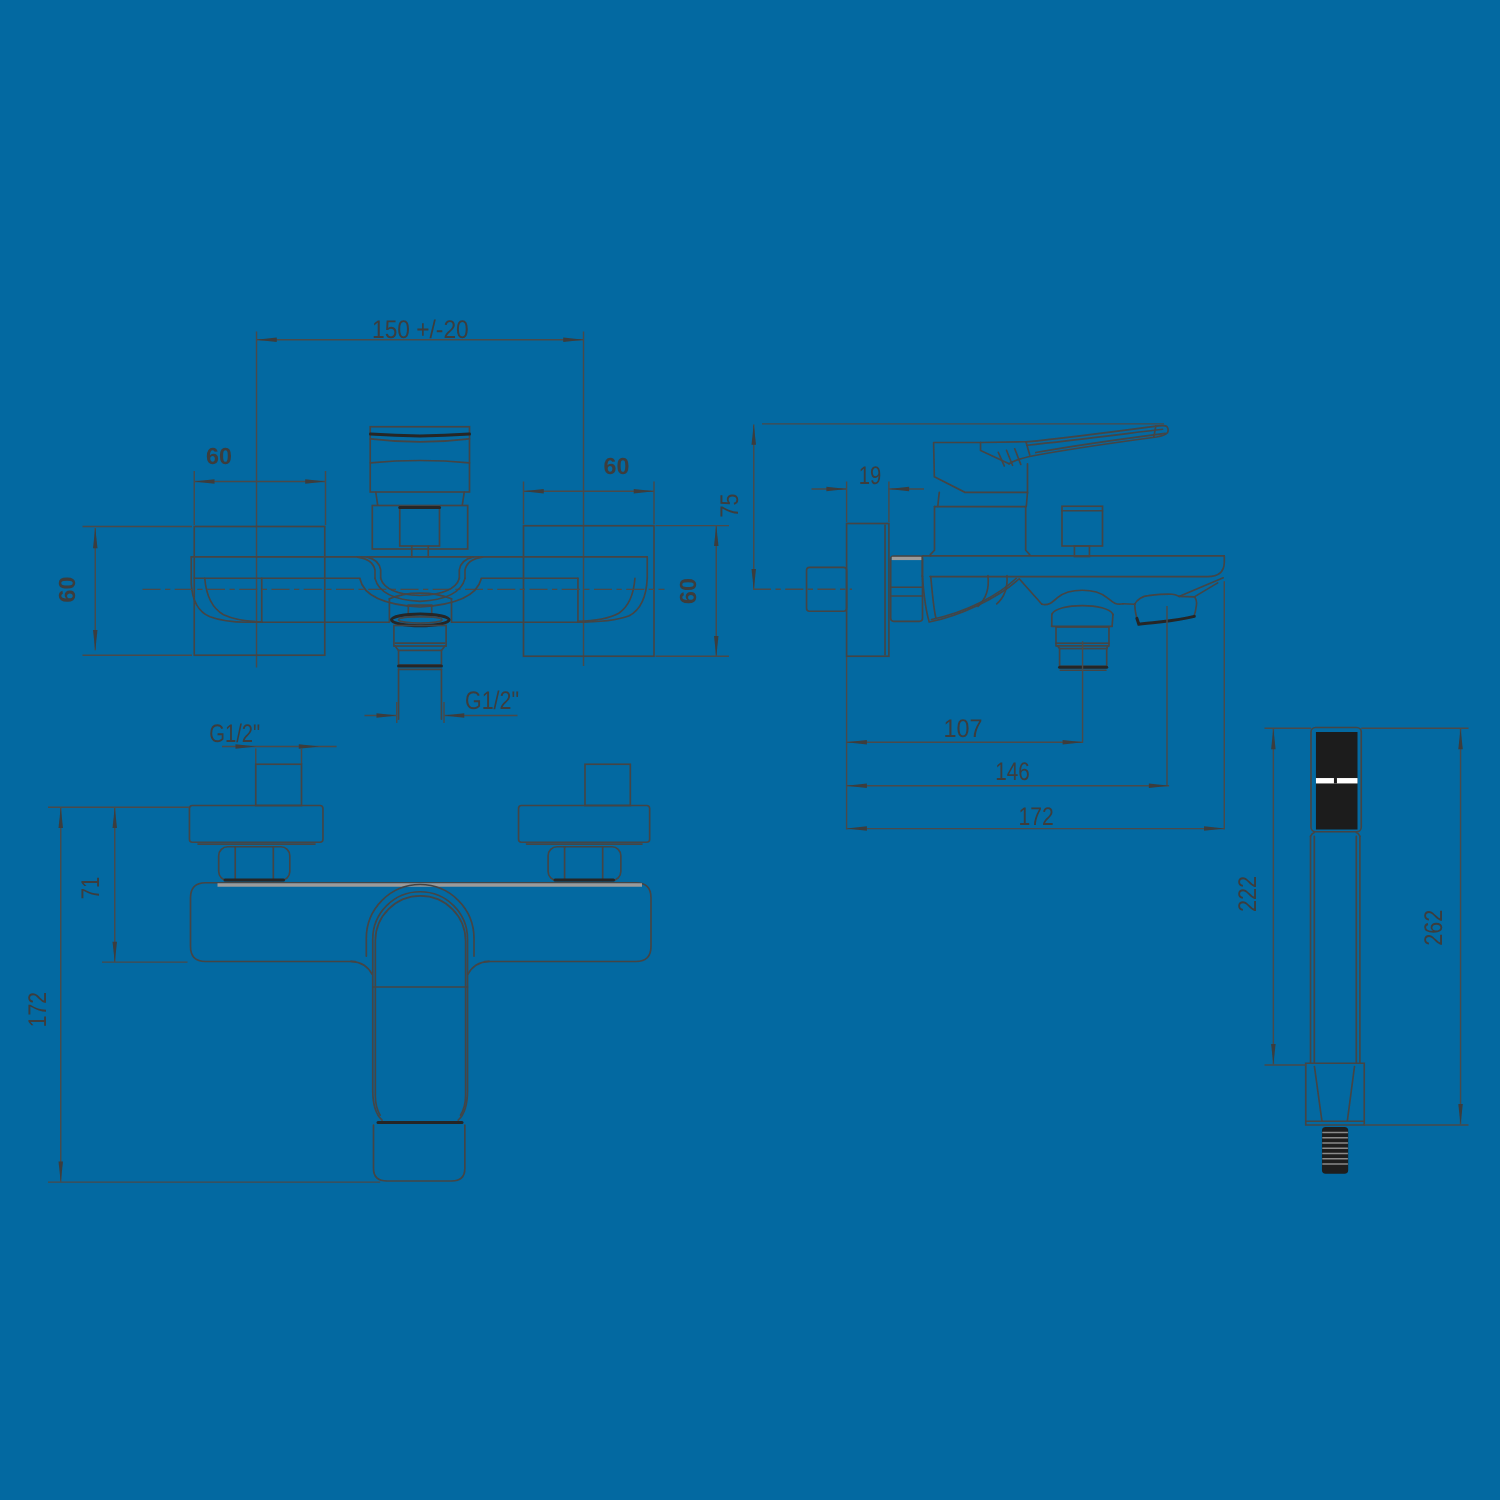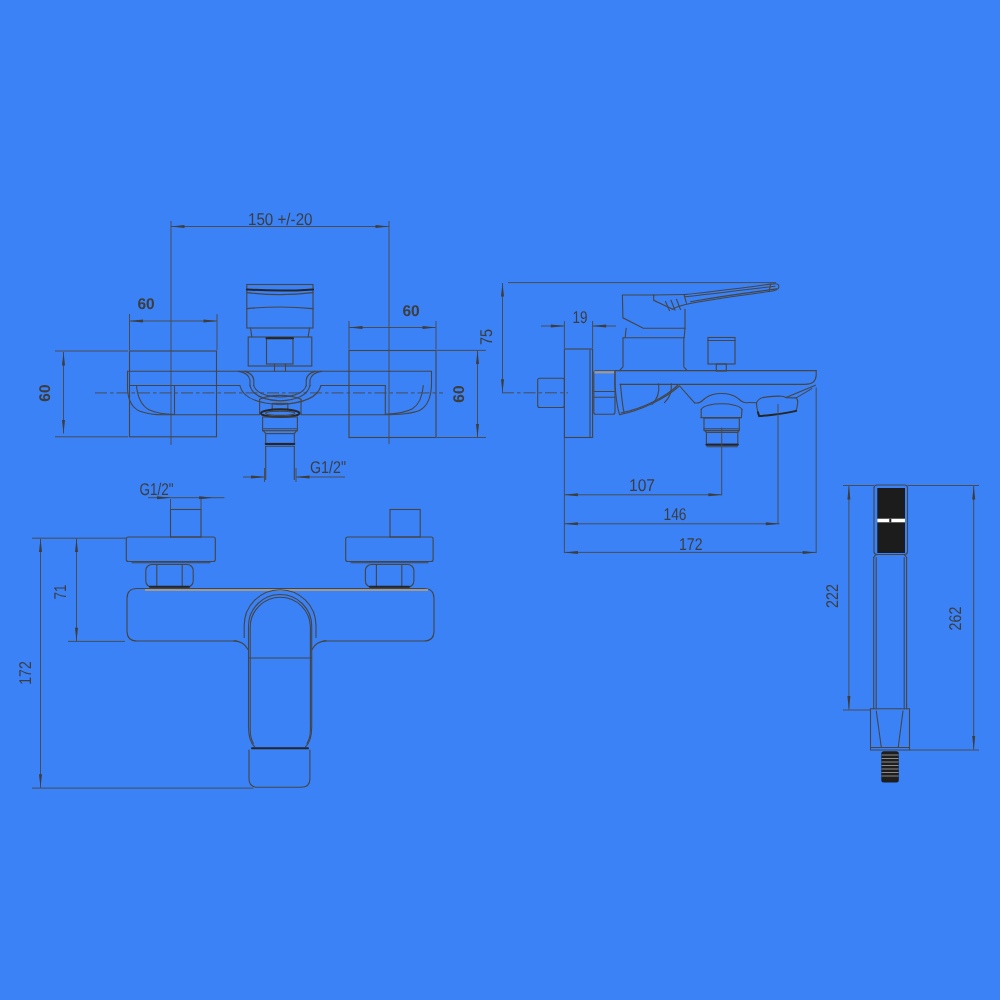--- a/index.html
+++ b/index.html
@@ -1,16 +1,16 @@
 <!DOCTYPE html>
 <html><head>
 <meta charset="utf-8">
 <style>
   html,body{margin:0;padding:0;background:#fff;}
-  .page{width:1000px;height:1000px;position:relative;background:#3b82f6;overflow:hidden;}
+  .page{width:1000px;height:1000px;position:relative;background:#0369a1;overflow:hidden;}
   svg{position:absolute;left:0;top:0;opacity:0.999;}
   text{font-family:"Liberation Sans",sans-serif;fill:#3d3d3d;text-rendering:geometricPrecision;}
   .dim{font-size:17px;}
   .ln{stroke:#454545;stroke-width:1.1;fill:none;stroke-linecap:round;}
   .th{stroke:#262626;stroke-width:2;fill:none;stroke-linecap:round;}
   .dl{stroke:#4a4a4a;stroke-width:0.95;fill:none;stroke-linecap:butt;}
   .ar{fill:#3d3d3d;stroke:none;}
   .gy{stroke:#9b9b9b;stroke-width:2.2;fill:none;stroke-linecap:butt;}
 </style>
 </head>

